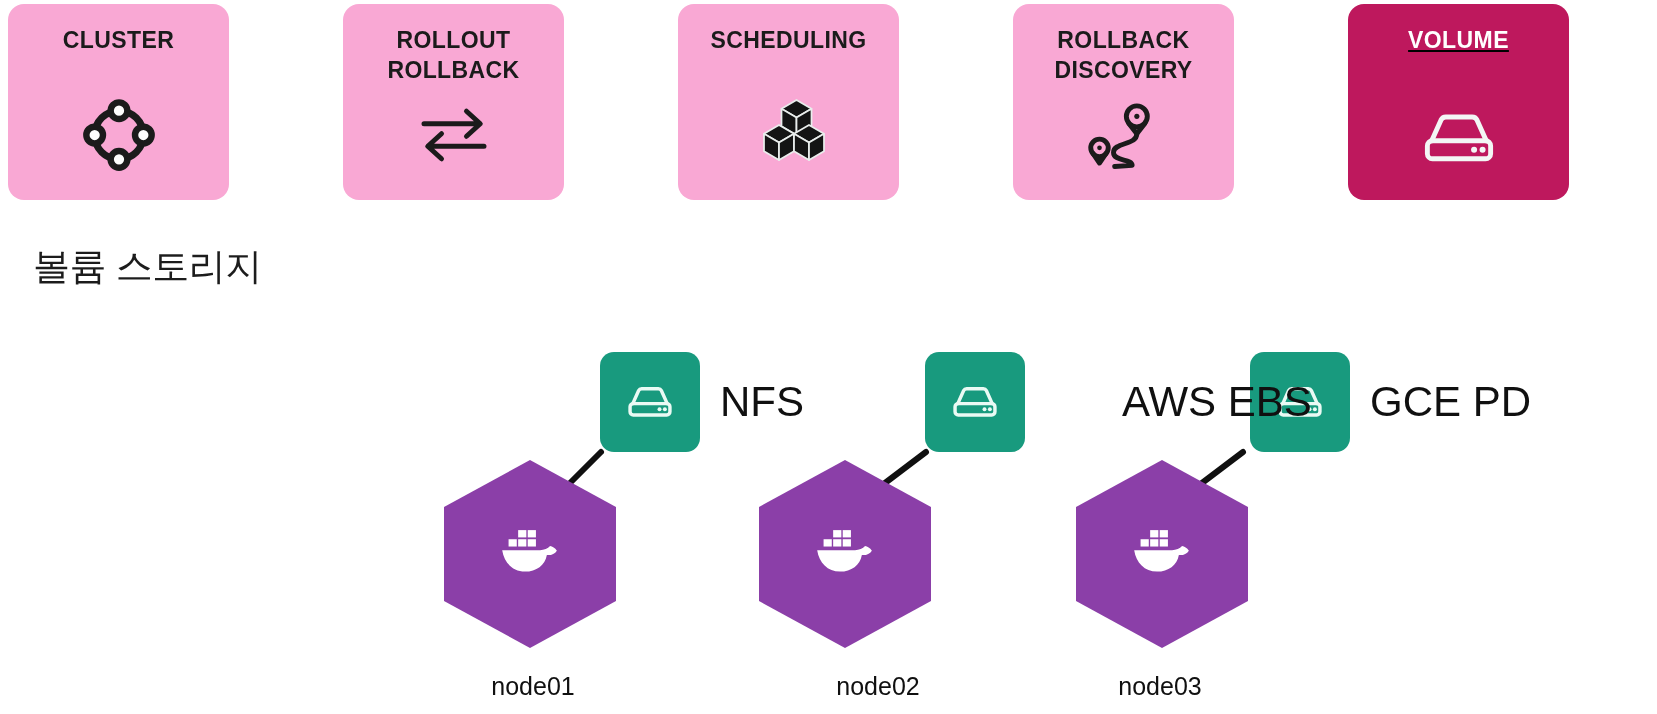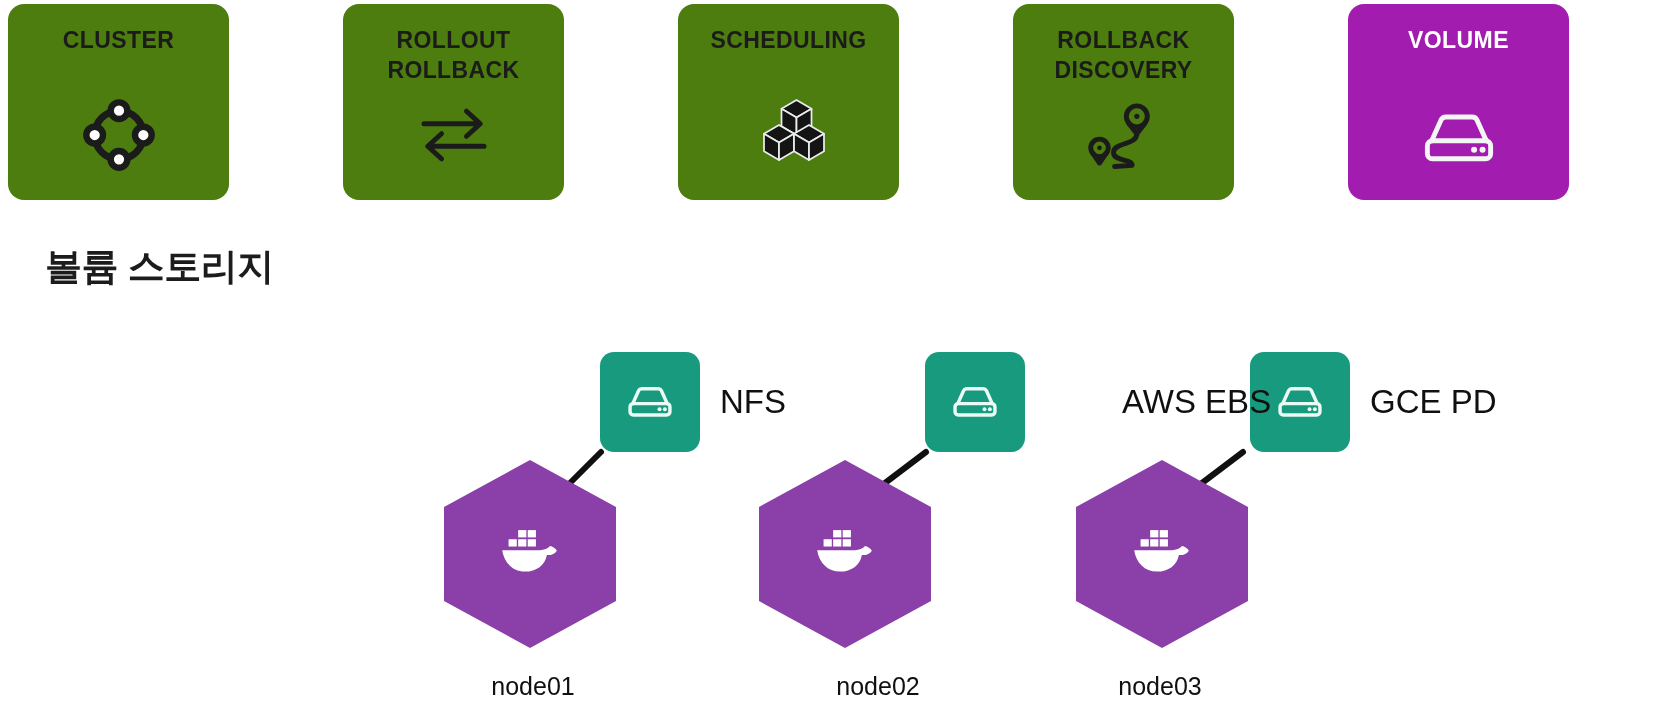--- a/index.html
+++ b/index.html
@@ -7,52 +7,52 @@
     width:1657px;height:714px;position:relative;overflow:hidden;
     background:#ffffff;
     font-family:"Liberation Sans","DejaVu Sans",sans-serif;
   }
   
   .cards-row{
     position:absolute;left:8px;top:4px;width:1561px;height:196px;
     display:flex;justify-content:space-between;
   }
   .card{
-    width:221px;height:196px;border-radius:16px;background:#4d7c0f;
+    width:221px;height:196px;border-radius:16px;background:#f9a8d4;
     box-sizing:border-box;display:flex;flex-direction:column;align-items:center;
     padding-top:21px;
   }
-  .card.active{background:#a21caf;}
+  .card.active{background:#be185d;text-decoration:underline;}
   .card-title{
     font-size:23px;font-weight:bold;letter-spacing:.4px;line-height:1.32;
     text-align:center;color:#1b1b1b;white-space:pre-line;min-height:62px;
   }
   .card.active .card-title{color:#ffffff;}
   .card-icon-area{flex:1;display:flex;align-items:center;justify-content:center;width:100%;padding-bottom:14px;}
   .stroke-ic{stroke:#1b1b1b;fill:none;stroke-linecap:round;stroke-linejoin:round;}
   
   .section-title{
-    position:absolute;left:45px;top:242px;font-size:37px;font-weight:bold;
+    position:absolute;left:33px;top:242px;font-size:37px;font-weight:normal;
     color:#1c1c1c;letter-spacing:-.5px;
   }
   
   .hex{
     position:absolute;top:460px;width:172px;height:188px;background:#8b3fa8;
     clip-path:polygon(50% 0,100% 25%,100% 75%,50% 100%,0 75%,0 25%);
     display:flex;align-items:center;justify-content:center;
   }
   .hex-1{left:444px;} .hex-2{left:759px;} .hex-3{left:1076px;}
   .vol-box{
     position:absolute;top:352px;width:100px;height:100px;border-radius:14px;
     background:#189a7e;display:flex;align-items:center;justify-content:center;
   }
   .vol-box-1{left:600px;} .vol-box-2{left:925px;} .vol-box-3{left:1250px;}
   .vol-label{
     position:absolute;top:402px;transform:translateY(-50%);
-    font-size:33px;color:#101010;white-space:nowrap;
+    font-size:42px;color:#101010;white-space:nowrap;
   }
   .vol-label-1{left:720px;} .vol-label-2{left:1094px;margin-left:28px;} .vol-label-3{left:1370px;}
   .node-label{
     position:absolute;top:672px;transform:translateX(-50%);
     font-size:25px;color:#101010;white-space:nowrap;
   }
   .node-label-1{left:533px;} .node-label-2{left:845px;margin-left:33px;} .node-label-3{left:1160px;}
   .connectors{position:absolute;left:0;top:0;width:1657px;height:714px;pointer-events:none;}
 </style>
 </head>

